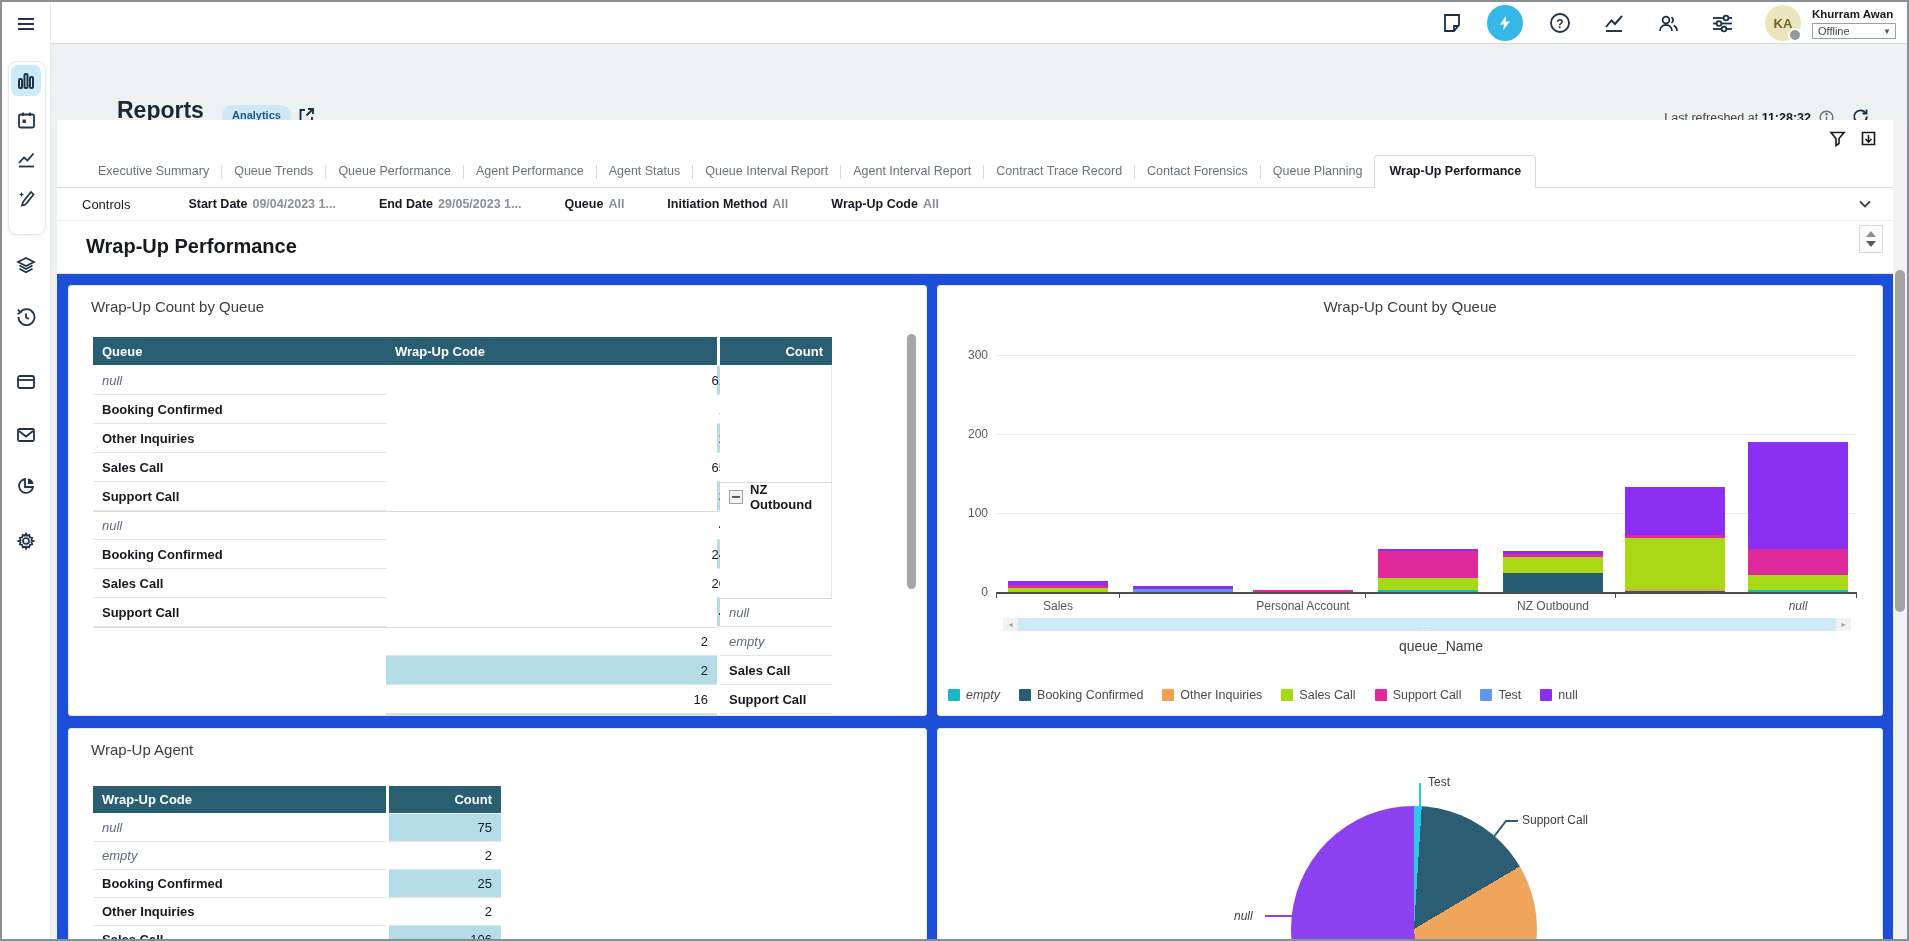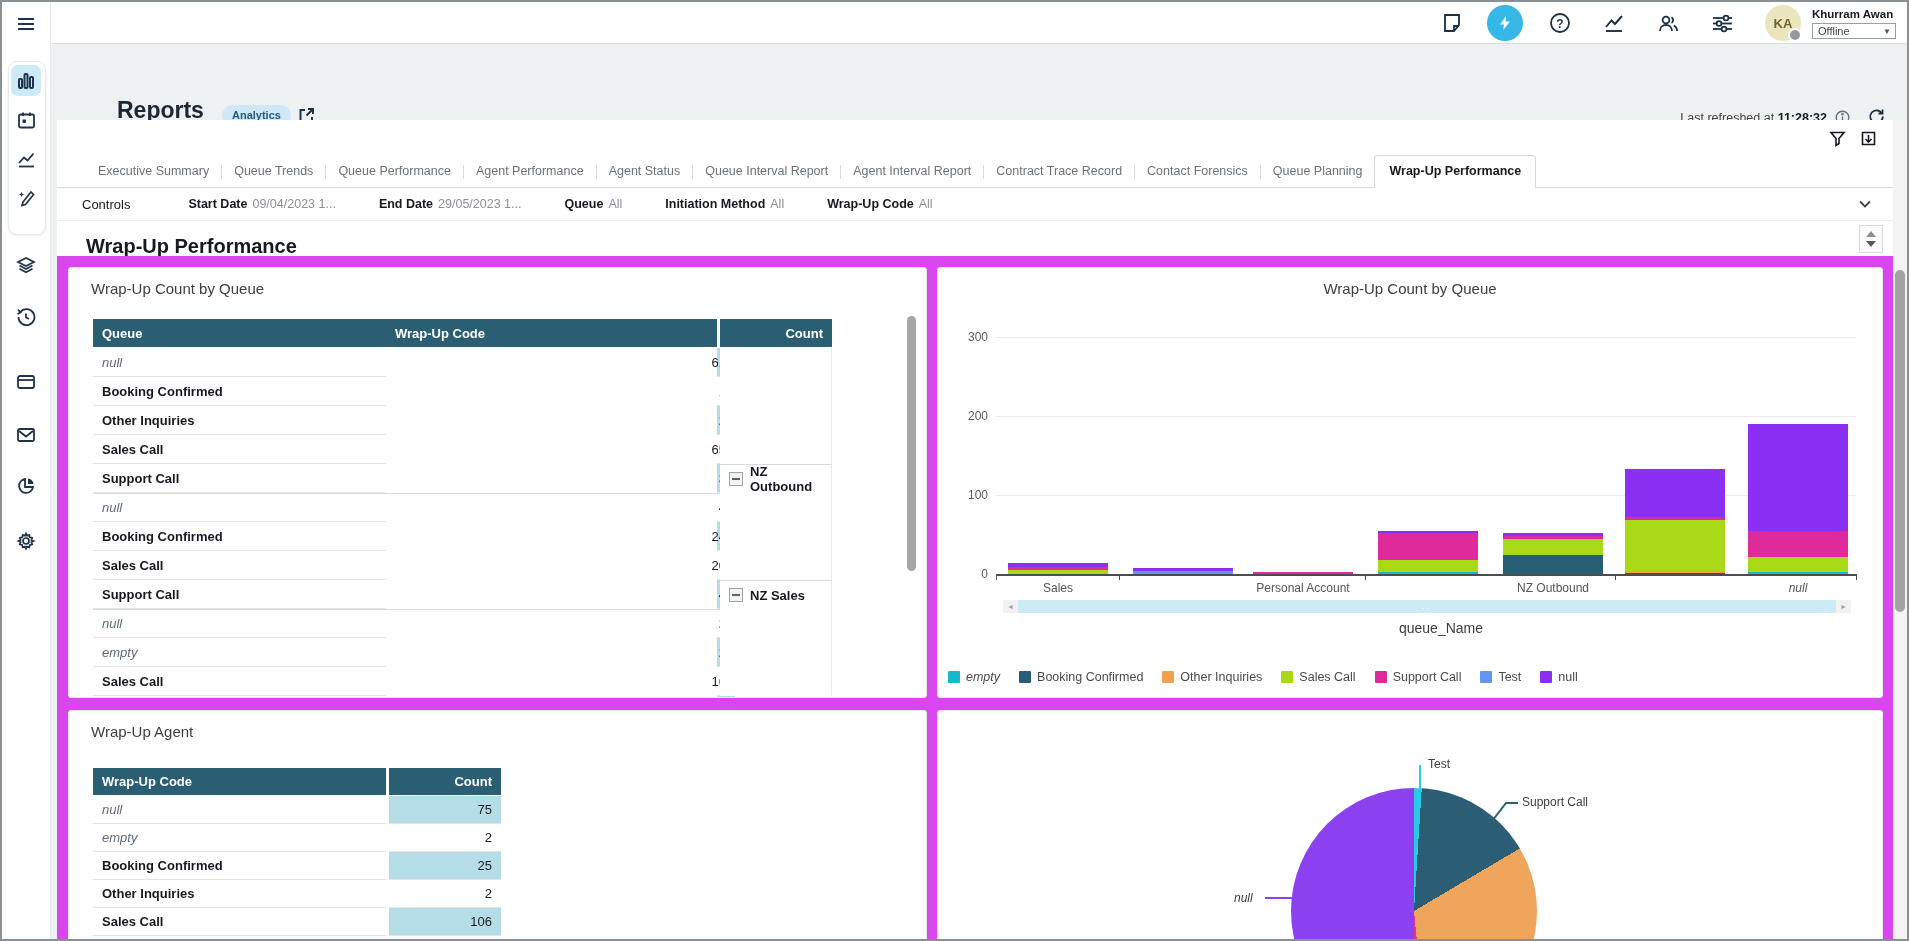--- a/index.html
+++ b/index.html
@@ -13,47 +13,47 @@
   .avatar .dot{position:absolute;right:-1px;bottom:-1px;width:10px;height:10px;border-radius:50%;background:#95999d;border:2px solid #fff;}
   .user-name{position:absolute;left:1810px;top:6px;font-size:11.5px;color:#16191f;font-weight:bold;}
   .status-select{position:absolute;left:1810px;top:21px;width:84px;height:16px;border:1px solid #95a0aa;background:#fff;font-size:11px;color:#444;display:flex;align-items:center;padding-left:5px;box-sizing:border-box;cursor:pointer;text-align:right;}
   .status-select .chev{margin-left:auto;margin-right:4px;font-size:8px;color:#555;}
   
   .sidebar{position:absolute;left:0;top:0;width:48px;height:100%;background:#fff;border-right:1px solid #e8ebeb;z-index:40;}
   .sb-icon{position:absolute;left:13px;width:22px;height:22px;display:flex;align-items:center;justify-content:center;cursor:pointer;}
   .sb-group{position:absolute;left:6px;top:59px;width:36px;height:172px;background:#fff;border:1px solid #e4e9ee;border-radius:9px;box-shadow:0 1px 3px rgba(0,0,0,.08);}
   .sb-active{position:absolute;left:9px;top:63px;width:30px;height:31px;background:#cdeafa;border-radius:7px;}
   
-  .page-header{position:absolute;left:48px;top:41px;right:0;height:57px;}
+  .page-header{position:absolute;left:48px;top:41px;right:16px;height:57px;}
   .reports-title{position:absolute;left:67px;top:54px;font-size:23px;font-weight:bold;color:#1b2733;}
   .analytics-badge{position:absolute;left:172px;top:62px;background:#cfe8f7;color:#205a7e;font-size:11px;font-weight:bold;padding:4px 10px;border-radius:11px;}
   .ext-link{position:absolute;left:247px;top:63px;cursor:pointer;}
   .refreshed{position:absolute;right:80px;top:68px;font-size:12.5px;color:#444;}
   .refreshed b{color:#16191f;}
   .info-ic{position:absolute;right:57px;top:67px;cursor:pointer;}
   .refresh-ic{position:absolute;right:22px;top:65px;cursor:pointer;}
   
   .panel{position:absolute;left:55px;top:118px;width:1838px;bottom:0;background:#fff;}
   .panel-icons{position:absolute;top:10px;right:18px;display:flex;gap:14px;}
   .tabs-row{position:absolute;left:0;top:38px;width:100%;height:30px;border-bottom:1px solid #d5dbdb;box-sizing:border-box;}
   .tabs{position:absolute;left:29px;bottom:0;display:flex;align-items:flex-end;height:30px;}
   .tab{font-size:12.5px;color:#6a737b;padding:7px 12px 9px 12px;cursor:pointer;white-space:nowrap;}
   .tab-sep{width:1px;height:14px;background:#d8dcdc;margin-bottom:8px;}
   .tab.active{background:#fff;border:1px solid #d5dbdb;border-bottom:none;border-radius:4px 4px 0 0;color:#16191f;font-weight:bold;padding:8px 14px 10px 14px;margin-bottom:-1px;}
   .controls-row{position:absolute;left:0;top:68px;width:100%;height:33px;border-bottom:1px solid #eaeded;box-sizing:border-box;display:flex;align-items:center;}
   .controls-label{font-size:13px;color:#16191f;margin-left:25px;}
   .cfilter{font-size:12.5px;color:#16191f;font-weight:bold;cursor:pointer;white-space:nowrap;}
-  .cfilter span{font-weight:normal;color:#8a9098;margin-left:5px;}
+  .cfilter span{font-weight:bold;color:#8a9098;margin-left:5px;}
   .controls-chevron{position:absolute;right:22px;top:8px;cursor:pointer;}
   .sheet-title-row{position:absolute;left:0;top:101px;width:100%;height:53px;border-bottom:1px solid #e6e9e9;box-sizing:border-box;background:#fff;}
   .sheet-title{position:absolute;left:29px;top:14px;font-size:20px;font-weight:bold;color:#16191f;}
   .spinner{position:absolute;right:12px;top:4px;width:22px;height:26px;border:1px solid #d9d9d9;background:#fbfbfb;display:flex;flex-direction:column;align-items:center;justify-content:center;gap:4px;cursor:pointer;}
   .tri-up{width:0;height:0;border-left:5px solid transparent;border-right:5px solid transparent;border-bottom:6px solid #8f8f8f;}
   .tri-dn{width:0;height:0;border-left:5px solid transparent;border-right:5px solid transparent;border-top:6px solid #595959;}
-  .canvas{position:absolute;left:0;top:136px;width:100%;bottom:0;background:#d946ef;}
+  .canvas{position:absolute;left:0;top:154px;width:100%;bottom:0;background:#1d4ed8;}
   
   .card{position:absolute;background:#fff;border:1px solid #e6e9e9;border-radius:3px;box-sizing:border-box;overflow:hidden;}
   .card h3{margin:0;position:absolute;left:22px;top:12px;font-size:15px;font-weight:normal;color:#3b4045;}
   .card h3.centered{left:0;width:100%;text-align:center;}
   
   .pgrid{position:absolute;display:grid;grid-template-columns:293px 331px 3px 112px;grid-auto-rows:29px;font-size:13px;color:#16191f;}
   .pgrid .hd{background:#2a5e73;color:#fff;font-weight:bold;display:flex;align-items:center;padding:0 9px;height:28px;box-sizing:border-box;}
   .pgrid .hd.right{justify-content:flex-end;}
   .pgrid .hd.sp{background:#fff;padding:0;}
   .cell{display:flex;align-items:center;padding:0 9px;box-sizing:border-box;border-bottom:1px solid #e2e5e5;background:#fff;}
@@ -402,24 +402,20 @@
             <div class="cell sp"></div>
             <div class="cell count hl">24</div>
             <div class="cell qc"></div>
             <div class="cell" style="font-weight: bold;">Sales Call</div>
             <div class="cell sp"></div>
             <div class="cell count">20</div>
             <div class="cell qc"></div>
             <div class="cell" style="font-weight: bold;">Support Call</div>
             <div class="cell sp"></div>
             <div class="cell count hl">4</div>
-            <div class="cell qc gstart">
-              <span class="collapse-box"></span>
-              <span>NZ Sales</span>
-            </div>
             <div class="cell ital gstart">null</div>
             <div class="cell sp gstart"></div>
             <div class="cell count gstart">2</div>
             <div class="cell qc"></div>
             <div class="cell ital">empty</div>
             <div class="cell sp"></div>
             <div class="cell count hl">2</div>
             <div class="cell qc"></div>
             <div class="cell" style="font-weight: bold;">Sales Call</div>
             <div class="cell sp"></div>

